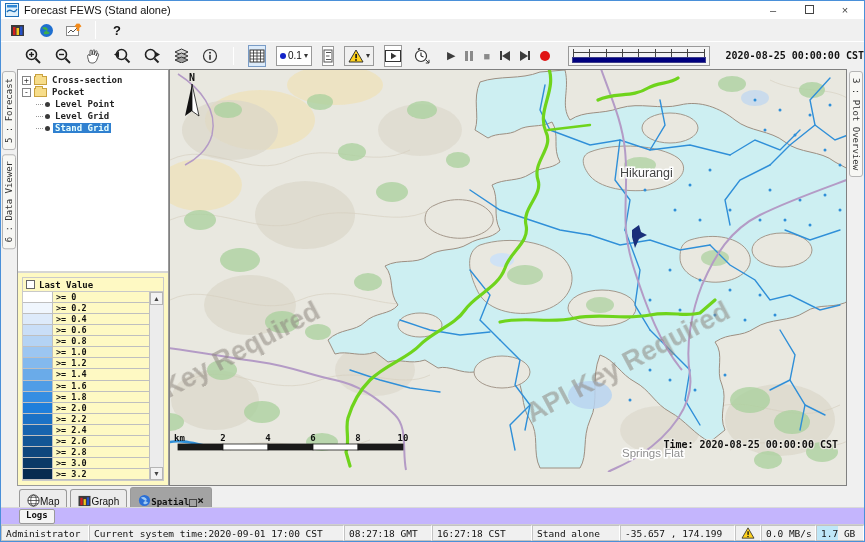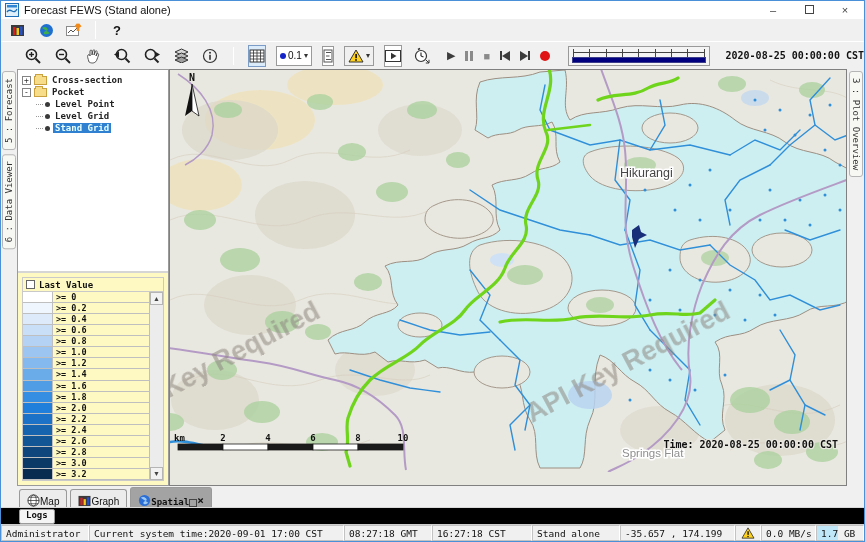--- a/index.html
+++ b/index.html
@@ -68,21 +68,21 @@
   .sbar{width:14px;border-left:1px solid #bfbfbf;background:#ececec;display:flex;flex-direction:column;justify-content:space-between;align-items:center}
   .sbtn{width:13px;height:13px;border:1px solid #b5b5b5;background:#f2f2f2;font-size:7px;line-height:11px;text-align:center;color:#444}
   .map-wrap{flex:1;position:relative;border:1px solid #808080;overflow:hidden;background:#e9e8e0}
   svg{display:block}
   
   .btabs{height:21px;flex:0 0 21px;display:flex;align-items:flex-end;gap:3px;padding-left:18px;background:#f0f0f0}
   .btab{height:18px;display:flex;align-items:flex-end;border:1px solid #9a9a9a;border-bottom:none;border-radius:3px 3px 0 0;background:#ececec;padding:0 7px;font-size:10px}
   .btab.active{height:20px;background:#a3a3a3;font-family:"DejaVu Sans Mono",monospace;font-weight:bold;font-size:9px}
   .btab .wc-max{width:8px;height:8px}
   .btab .x{font-weight:bold;font-size:11px;color:#111}
-  .logsrow{height:17px;flex:0 0 17px;background:#000000;display:flex;align-items:center;padding-left:18px;border-top:1px solid #d9d9d9}
+  .logsrow{height:17px;flex:0 0 17px;background:#c4b5fd;display:flex;align-items:center;padding-left:18px;border-top:1px solid #d9d9d9}
   .logsbtn{height:15px;border:1px solid #9a9a9a;border-radius:2px;background:#f4f4f4;font-family:"DejaVu Sans Mono",monospace;font-size:9px;font-weight:bold;padding:0 6px}
   
   .statusbar{height:17px;flex:0 0 17px;display:flex;background:#f0f0f0;border-top:1px solid #cfcfcf;font-family:"DejaVu Sans Mono",monospace;font-size:9.5px}
   .scell{border:1px solid #c3c3c3;border-right-color:#fff;display:flex;align-items:center;padding:0 4px;white-space:nowrap;overflow:hidden}
   .scell.mem{background:linear-gradient(to right,#bfe7f8 0 45%,#f0f0f0 45%)}
   .icn{display:inline-block}
 </style>
 </head>
 <body>
 

